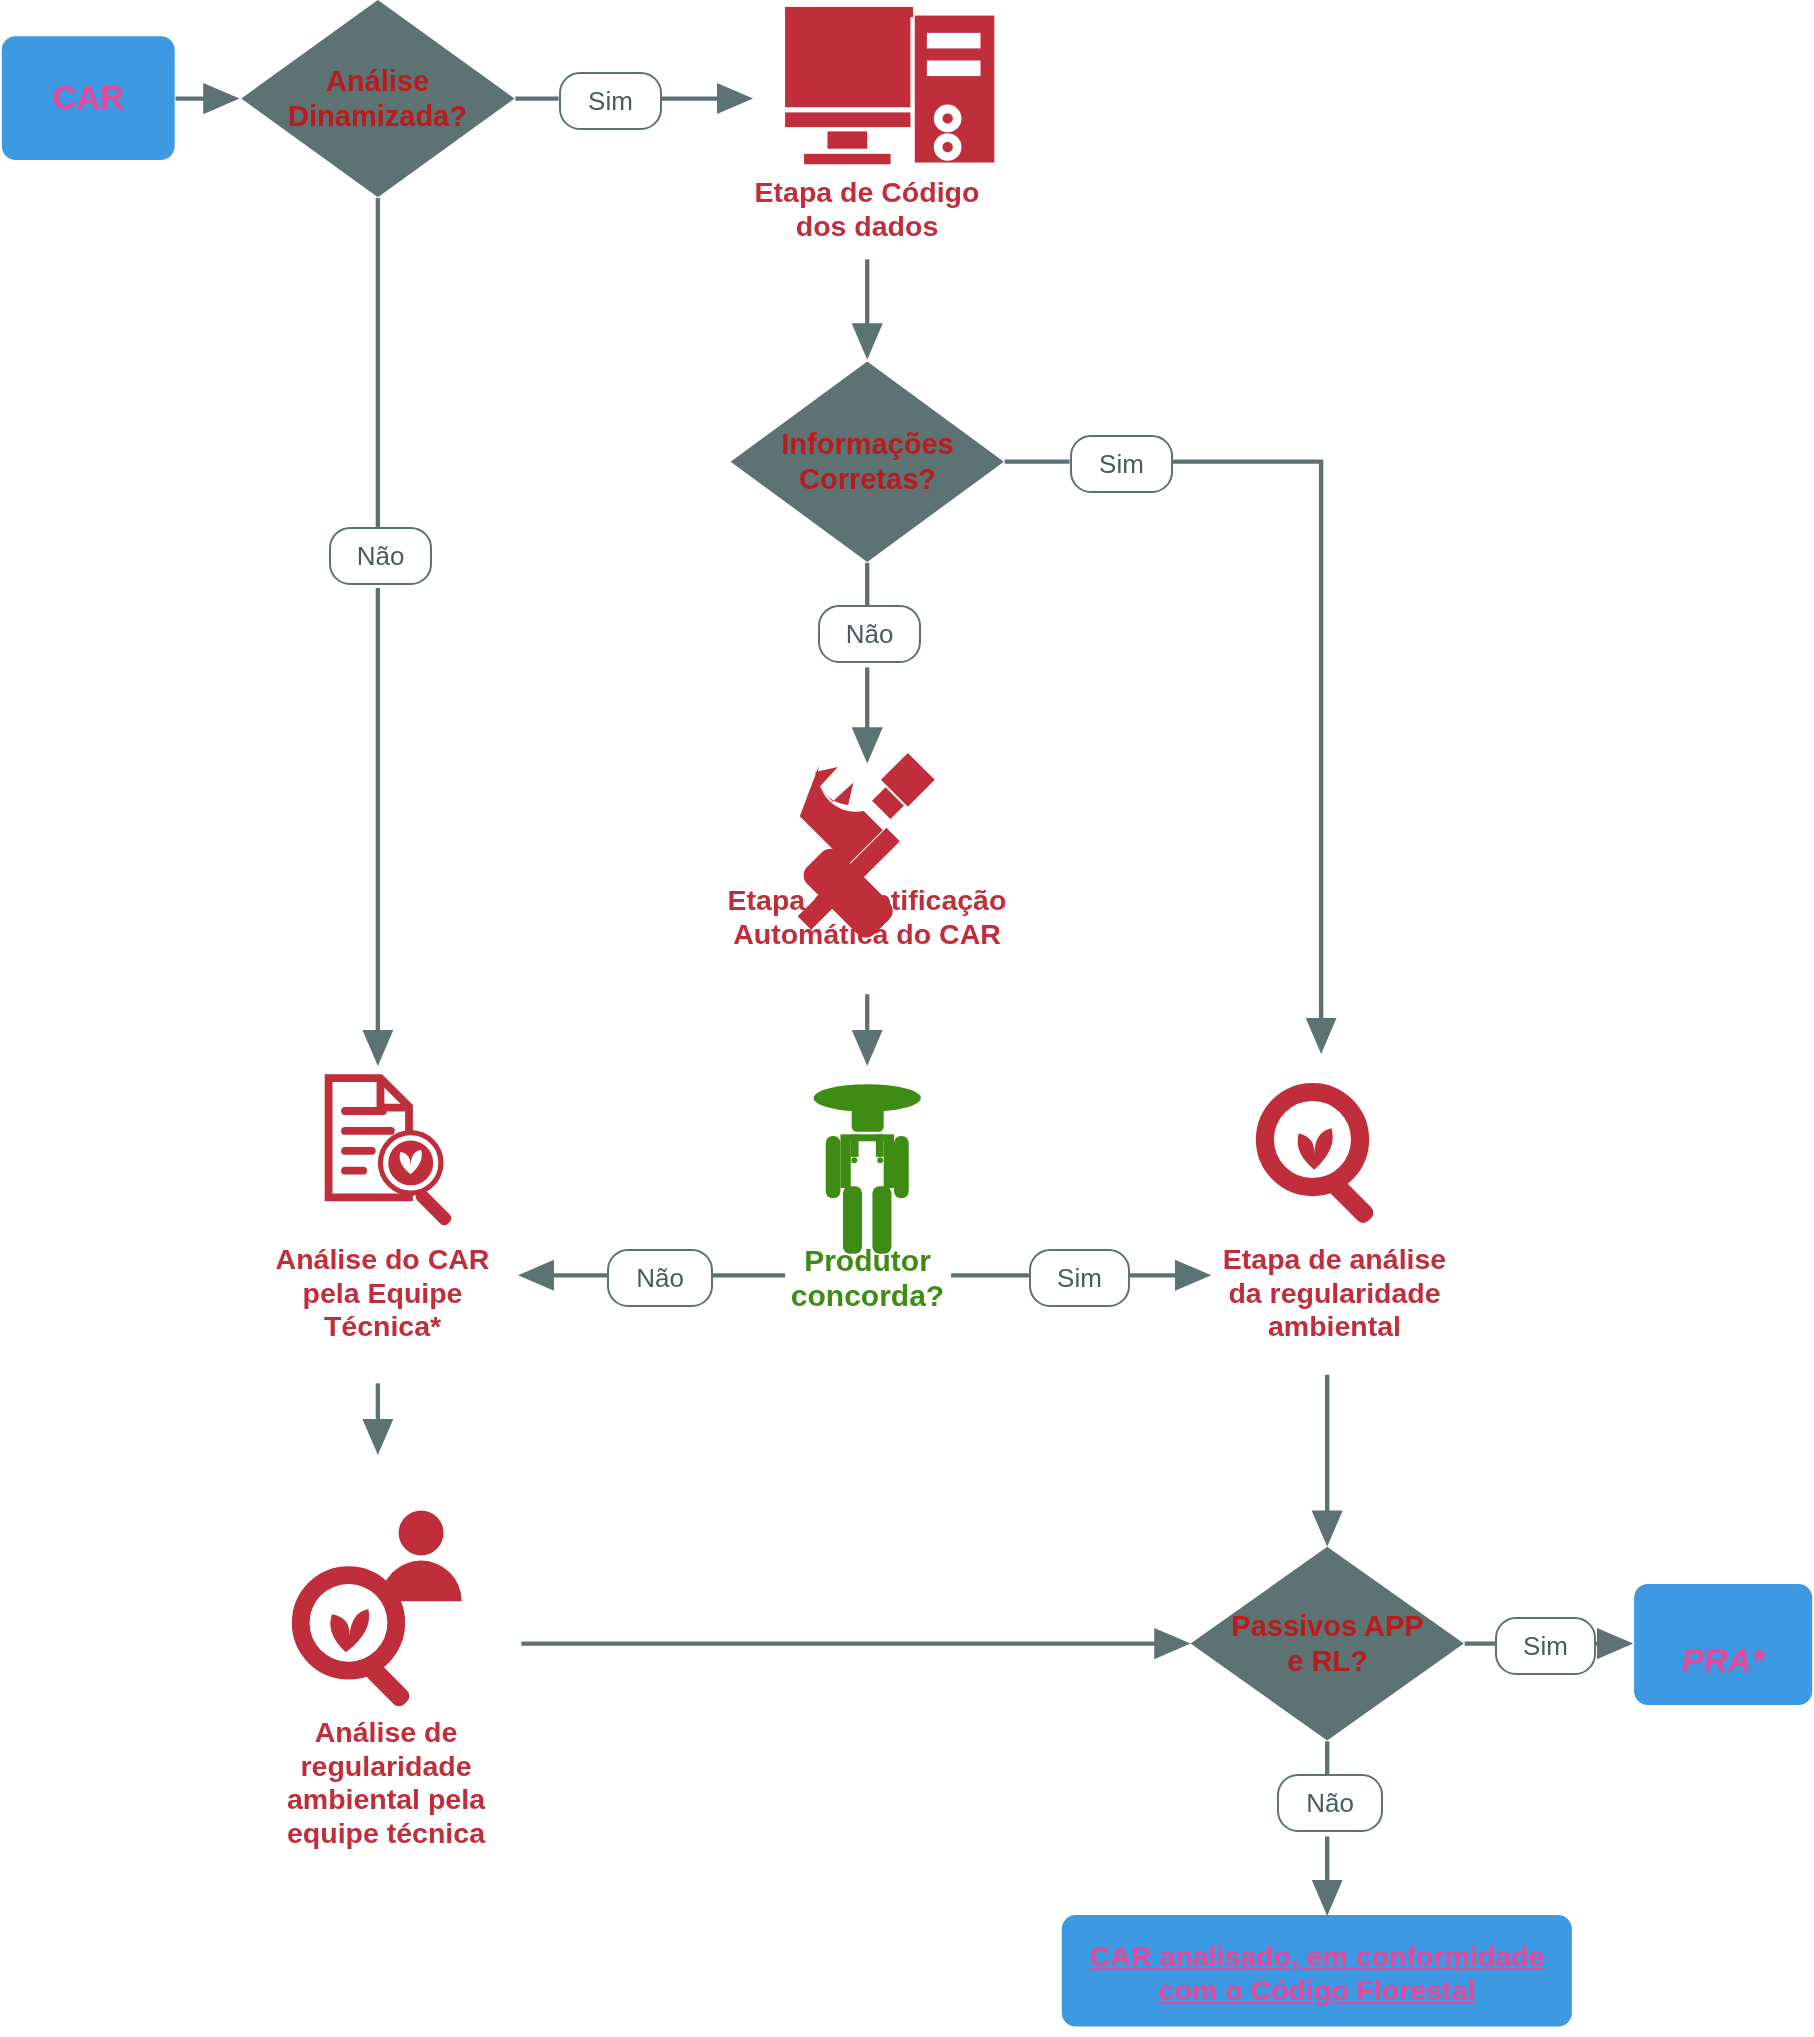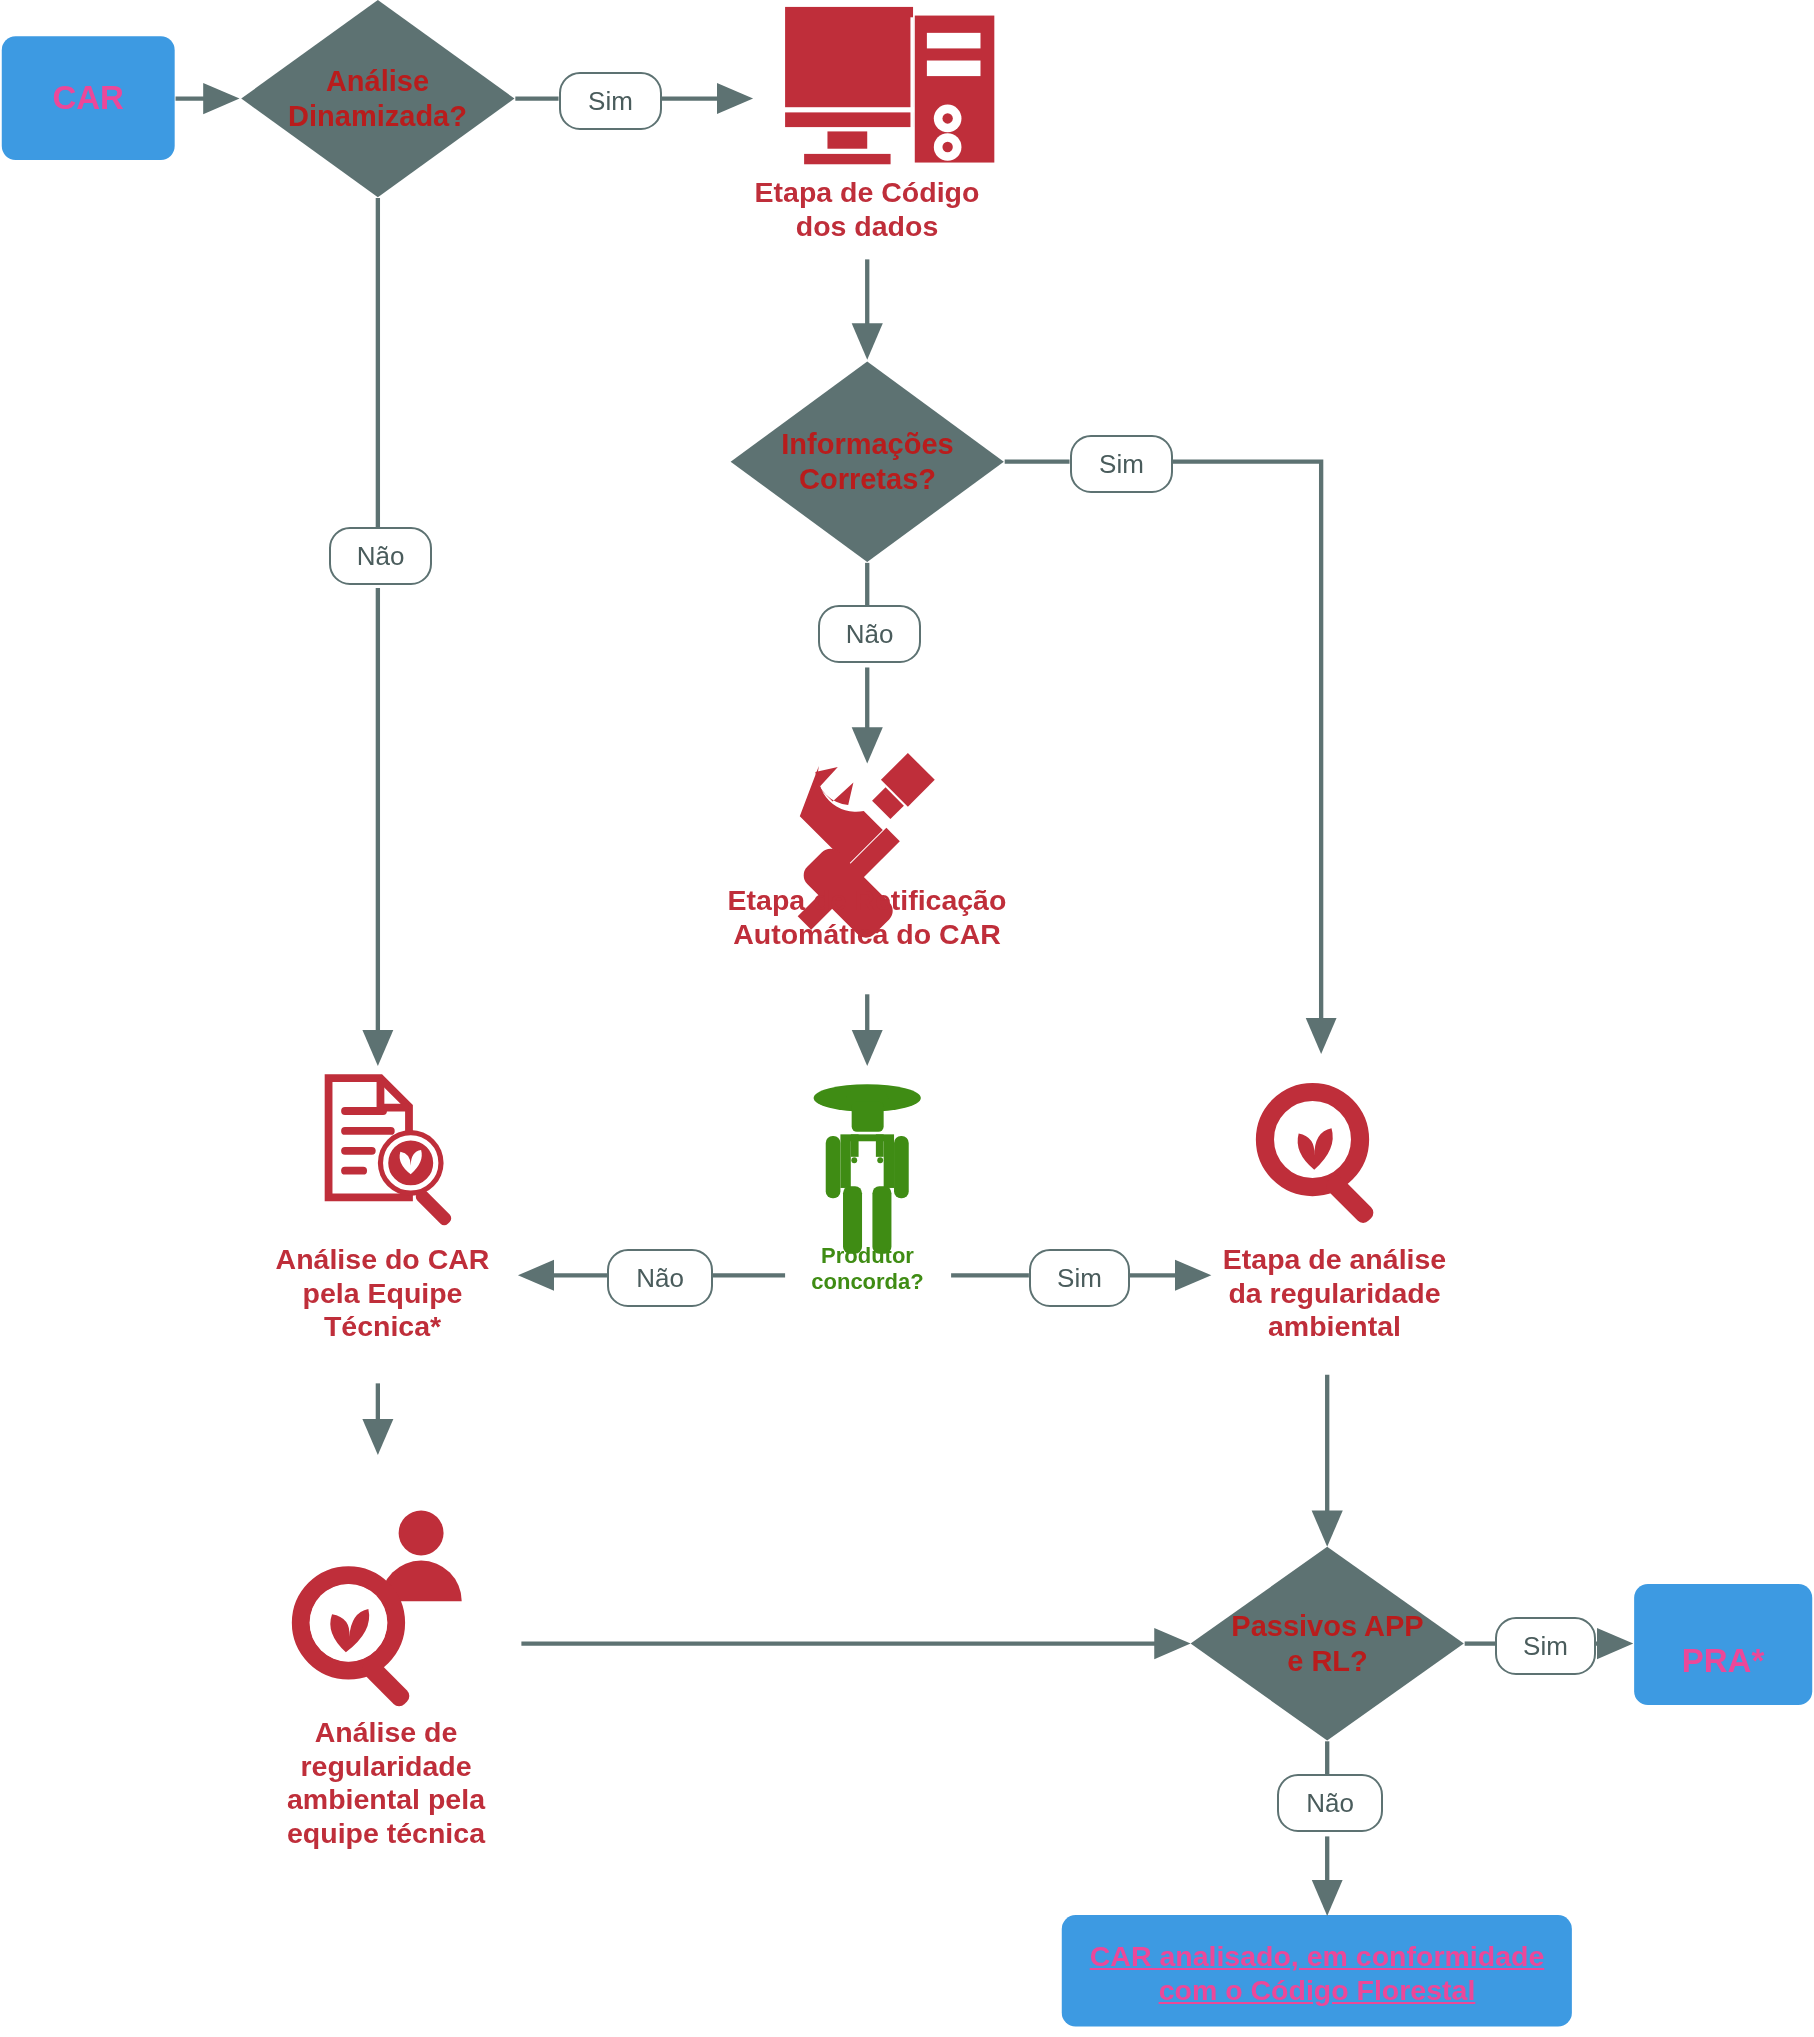--- a/index.html
+++ b/index.html
@@ -217,32 +217,32 @@
 
   <div class="diamond-text" style="left:265px; top:19px; width:225px; height:159px; font-size:29px;">Análise
 Dinamizada?</div>
 
   <div class="diamond-text" style="left:755px; top:382px; width:225px; height:159px; font-size:29px;">Informações
 Corretas?</div>
 
   <div class="diamond-text" style="left:1215px; top:1568px; width:225px; height:152px; font-size:29px;">Passivos APP
 e RL?</div>
 
-  <div class="box-text" style="left:1634px; top:1584px; width:178px; height:154px; font-size:33px;">PRA*</div>
+  <div class="box-text" style="left:1634px; top:1584px; width:178px; height:154px; font-size:33px;font-style:italic;">PRA*</div>
 
   <div class="box-text" style="left:1062px; top:1915px; width:510px; height:116px; font-size:28.5px; white-space:pre-line;text-decoration:underline;">CAR analisado, em conformidade
 com o Código Florestal</div>
 
   <div class="node-label lbl-red" style="left:707px; top:176px; width:320px; font-size:28.5px;">Etapa de Código
 dos dados</div>
 
   <div class="node-label lbl-red" style="left:681px; top:884px; width:372px; font-size:28.5px;">Etapa de Retificação
 Automática do CAR</div>
 
-  <div class="node-label lbl-green" style="left:755px; top:1243px; width:225px; font-size:22px;">Produtor
+  <div class="node-label lbl-green" style="left:755px; top:1243px; width:225px; font-size:30px;">Produtor
 concorda?</div>
 
   <div class="node-label lbl-red" style="left:257px; top:1243px; width:251px; font-size:28.5px;">Análise do CAR
 pela Equipe
 Técnica*</div>
 
   <div class="node-label lbl-red" style="left:1209px; top:1243px; width:251px; font-size:28.5px;">Etapa de análise
 da regularidade
 ambiental</div>
 

